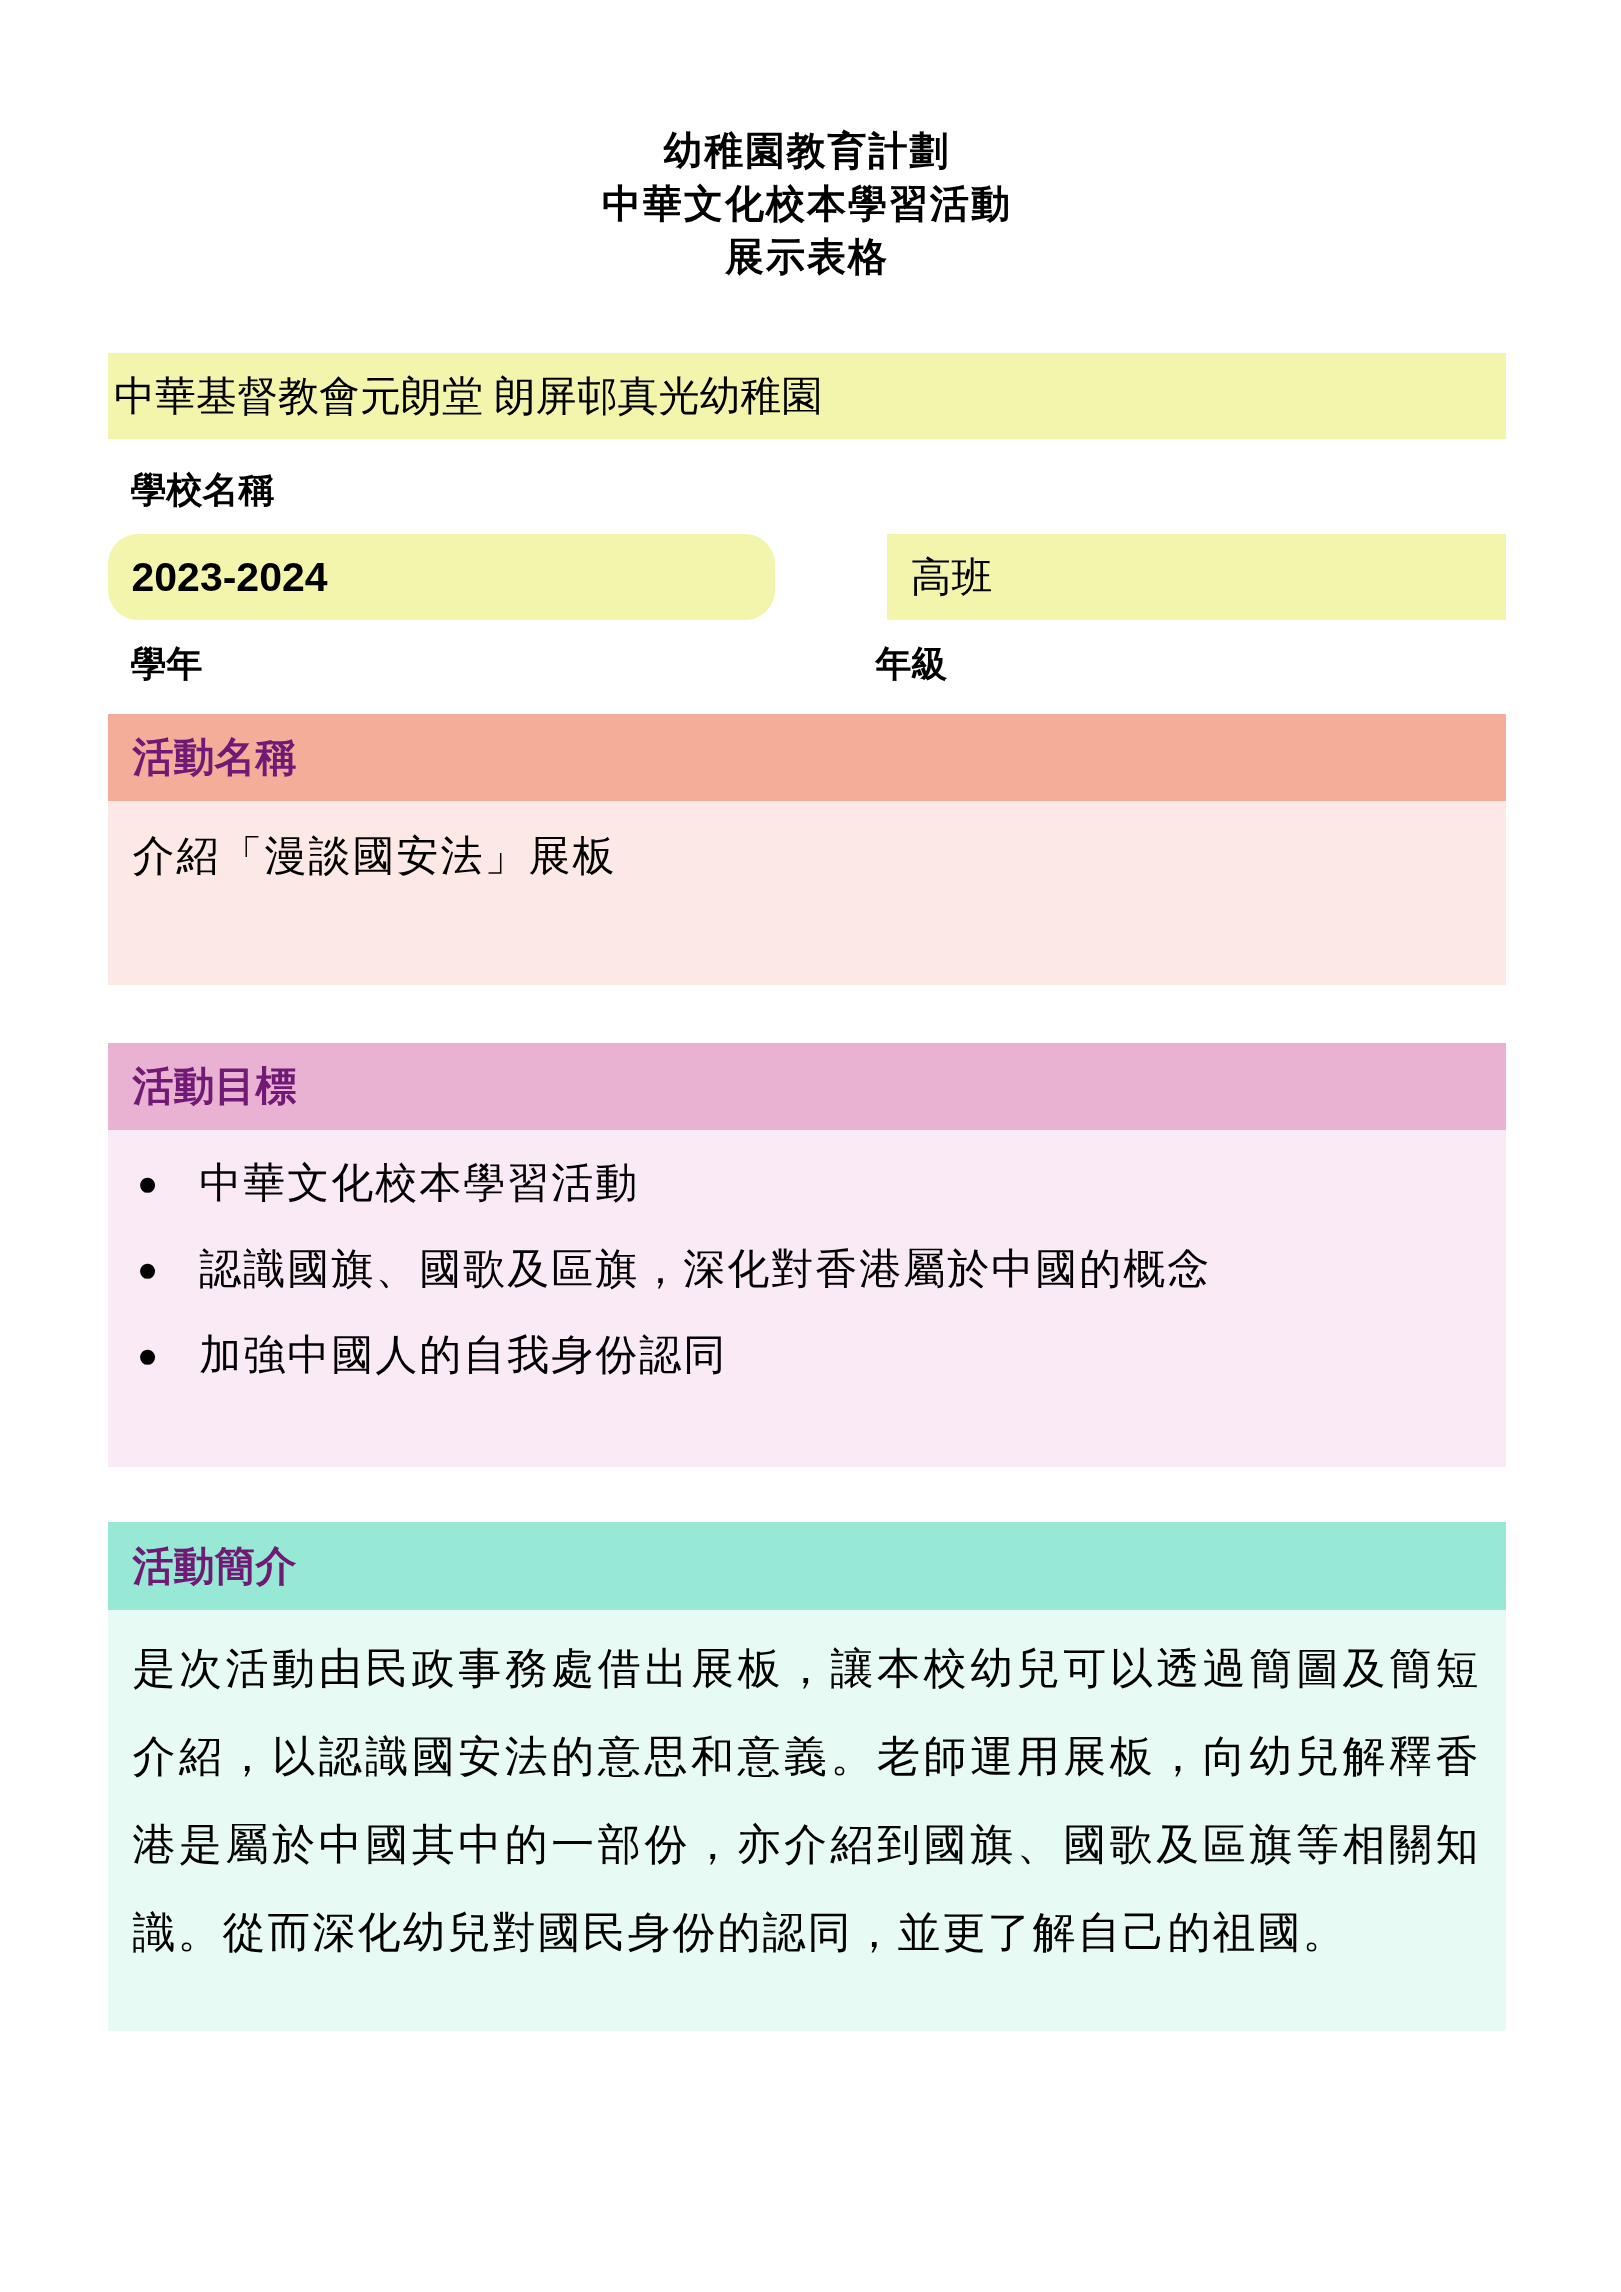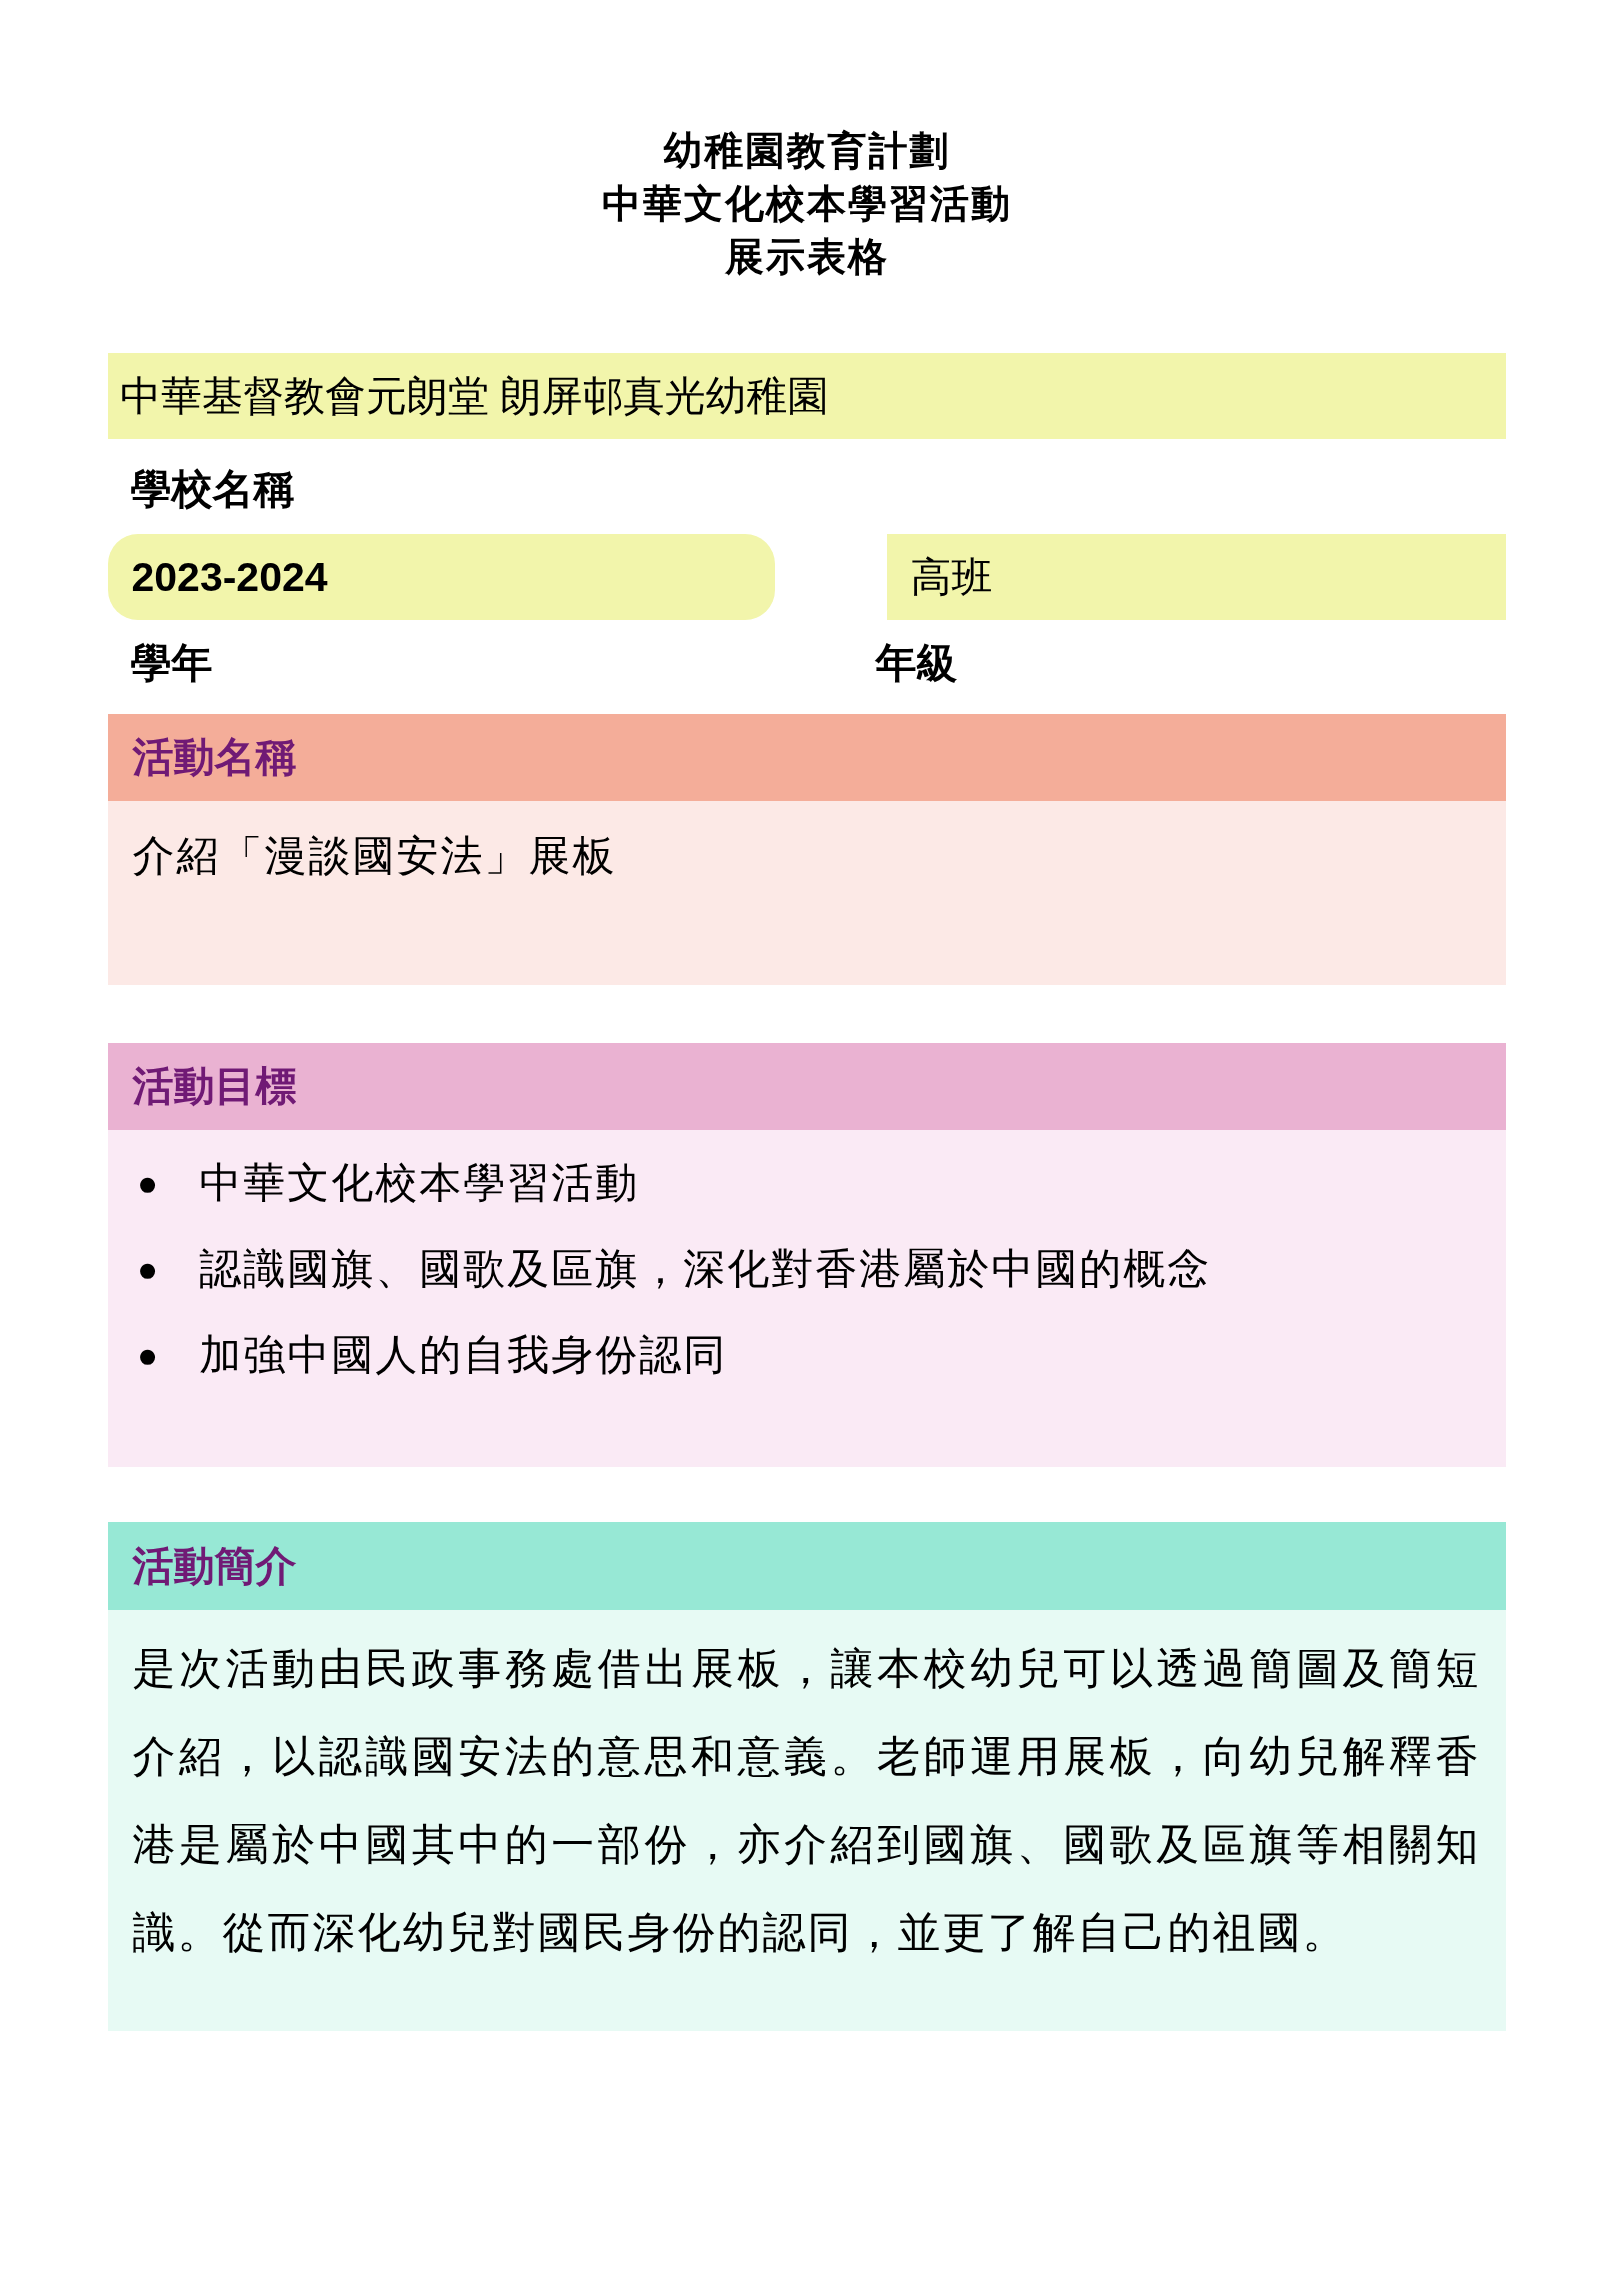--- a/index.html
+++ b/index.html
@@ -28,28 +28,28 @@
     letter-spacing: 2px;
   }
 
   
   .school-banner {
     margin-top: 70px;
     height: 86px;
     background: #f2f5ab;
     display: flex;
     align-items: center;
-    padding: 0 12px;
+    padding: 0 6px;
     font-size: 41px;
   }
   .field-label {
     margin-top: 26.5px;
     margin-left: 22.5px;
     font-weight: bold;
-    font-size: 41px;
+    font-size: 36px;
     line-height: 47px;
   }
 
   
   .boxes-row {
     margin-top: 21.6px;
     display: flex;
   }
   .value-box {
     height: 86px;

